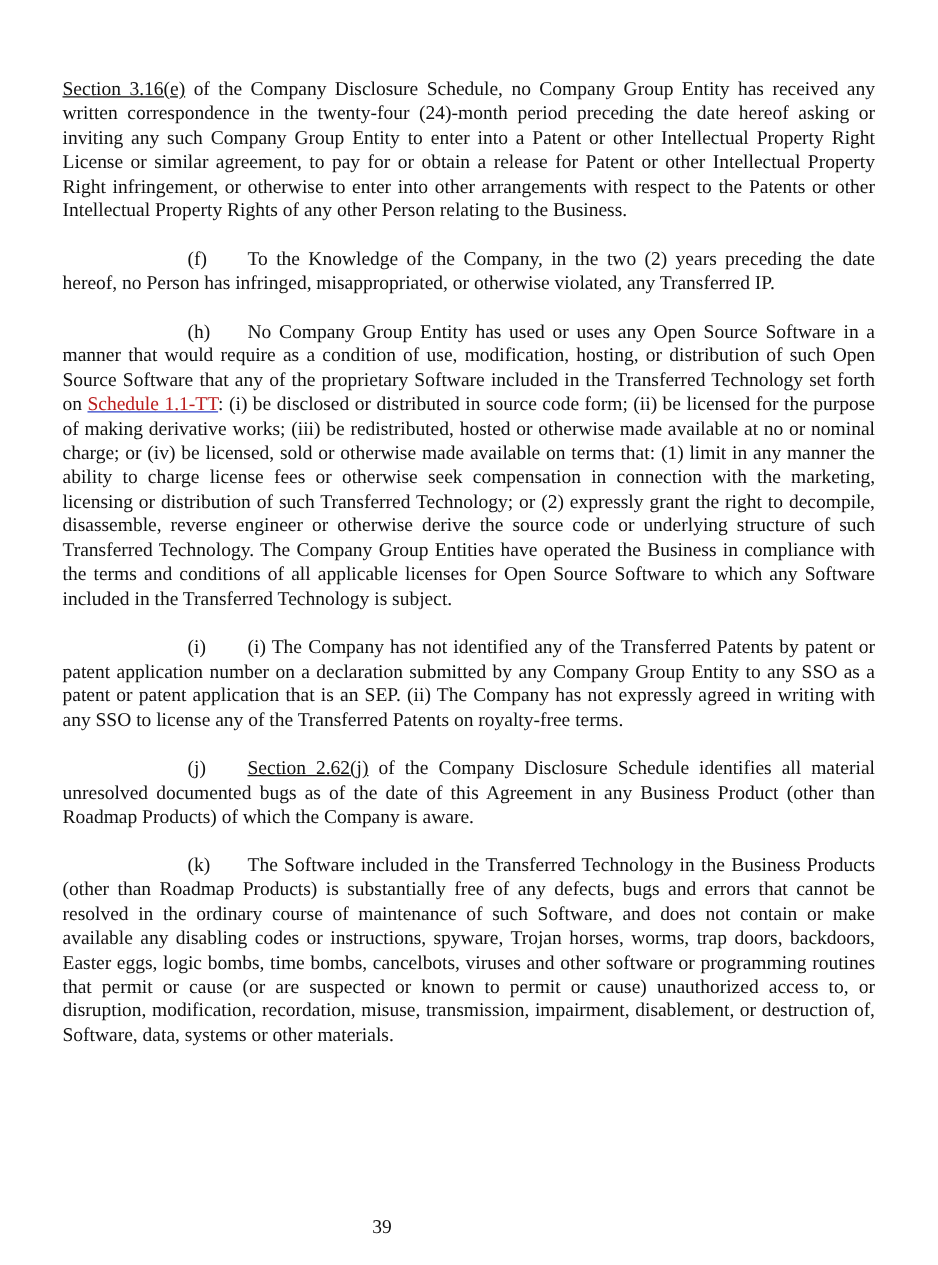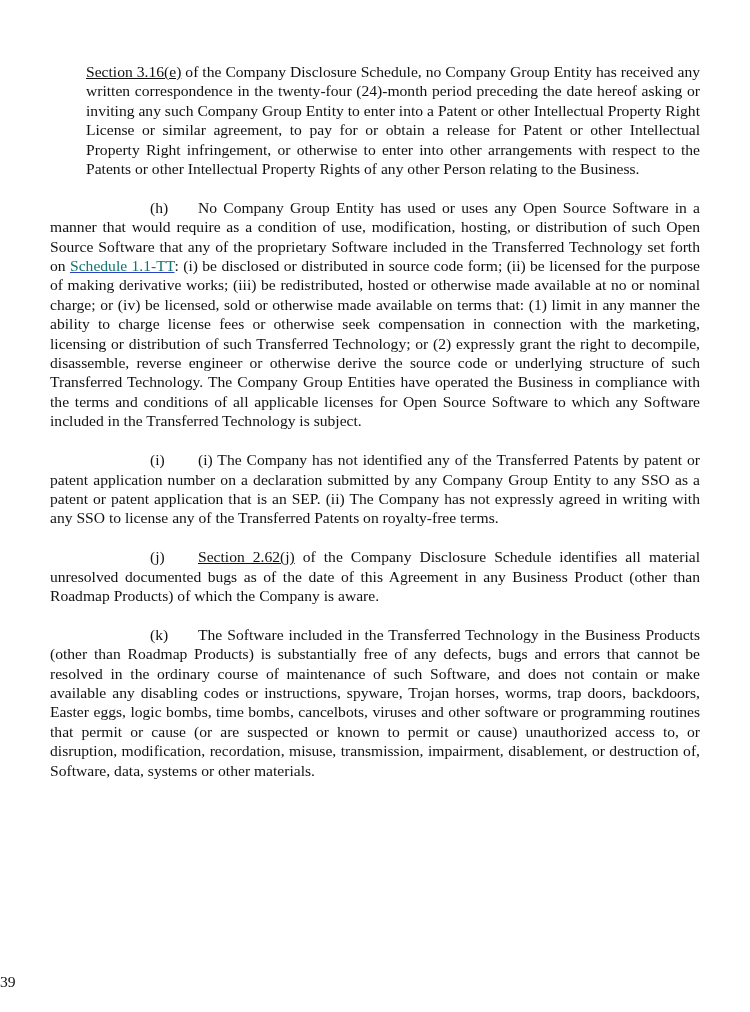--- a/index.html
+++ b/index.html
@@ -8,41 +8,42 @@
     position: absolute;
     left: 50px;
     top: 62px;
     width: 650px;
     font-family: "Liberation Serif", "DejaVu Serif", serif;
     font-size: 15.6px;
     line-height: 19.4px;
     color: #111111;
   }
   .para { margin: 0 0 19.4px 0; text-align: justify; }
-  .para.first { margin-bottom: 19.4px; margin-left: 36px; }
+  .para.first { margin-bottom: 19.4px; }
   .label { display: inline-block; width: 48px; margin-left: 100px; }
   .ref { text-decoration: underline; }
-  .ref.link { color: #0f766e; text-decoration-color: #2b3fc7; }
+  .ref.link { color: #b91c1c; text-decoration-color: #2b3fc7; }
   .page-number {
     position: absolute;
     left: 0; width: 611px;
     top: 973px;
-    text-align: left;
+    text-align: center;
     font-family: "Liberation Serif", "DejaVu Serif", serif;
     font-size: 15.6px;
     color: #111111;
   }
 </style>
 </head>
 <body>
 
 <div class="page">
 
   <p class="para first"><span class="ref">Section 3.16(e)</span><span> of the Company Disclosure Schedule, no Company Group Entity has received any written correspondence in the twenty-four (24)-month period preceding the date hereof asking or inviting any such Company Group Entity to enter into a Patent or other Intellectual Property Right License or similar agreement, to pay for or obtain a release for Patent or other Intellectual Property Right infringement, or otherwise to enter into other arrangements with respect to the Patents or other Intellectual Property Rights of any other Person relating to the Business.</span></p>
 
+  <p class="para"><span class="label">(f)</span><span>To the Knowledge of the Company, in the two (2) years preceding the date hereof, no Person has infringed, misappropriated, or otherwise violated, any Transferred IP.</span></p>
 
 
   <p class="para"><span class="label">(h)</span><span>No Company Group Entity has used or uses any Open Source Software in a manner that would require as a condition of use, modification, hosting, or distribution of such Open Source Software that any of the proprietary Software included in the Transferred Technology set forth on </span><span class="ref link">Schedule 1.1-TT</span><span>: (i) be disclosed or distributed in source code form; (ii) be licensed for the purpose of making derivative works; (iii) be redistributed, hosted or otherwise made available at no or nominal charge; or (iv) be licensed, sold or otherwise made available on terms that: (1) limit in any manner the ability to charge license fees or otherwise seek compensation in connection with the marketing, licensing or distribution of such Transferred Technology; or (2) expressly grant the right to decompile, disassemble, reverse engineer or otherwise derive the source code or underlying structure of such Transferred Technology. The Company Group Entities have operated the Business in compliance with the terms and conditions of all applicable licenses for Open Source Software to which any Software included in the Transferred Technology is subject.</span></p>
 
   <p class="para"><span class="label">(i)</span><span>(i) The Company has not identified any of the Transferred Patents by patent or patent application number on a declaration submitted by any Company Group Entity to any SSO as a patent or patent application that is an SEP. (ii) The Company has not expressly agreed in writing with any SSO to license any of the Transferred Patents on royalty-free terms.</span></p>
 
   <p class="para"><span class="label">(j)</span><span class="ref">Section 2.62(j)</span><span> of the Company Disclosure Schedule identifies all material unresolved documented bugs as of the date of this Agreement in any Business Product (other than Roadmap Products) of which the Company is aware.</span></p>
 
   <p class="para"><span class="label">(k)</span><span>The Software included in the Transferred Technology in the Business Products (other than Roadmap Products) is substantially free of any defects, bugs and errors that cannot be resolved in the ordinary course of maintenance of such Software, and does not contain or make available any disabling codes or instructions, spyware, Trojan horses, worms, trap doors, backdoors, Easter eggs, logic bombs, time bombs, cancelbots, viruses and other software or programming routines that permit or cause (or are suspected or known to permit or cause) unauthorized access to, or disruption, modification, recordation, misuse, transmission, impairment, disablement, or destruction of, Software, data, systems or other materials.</span></p>
 

